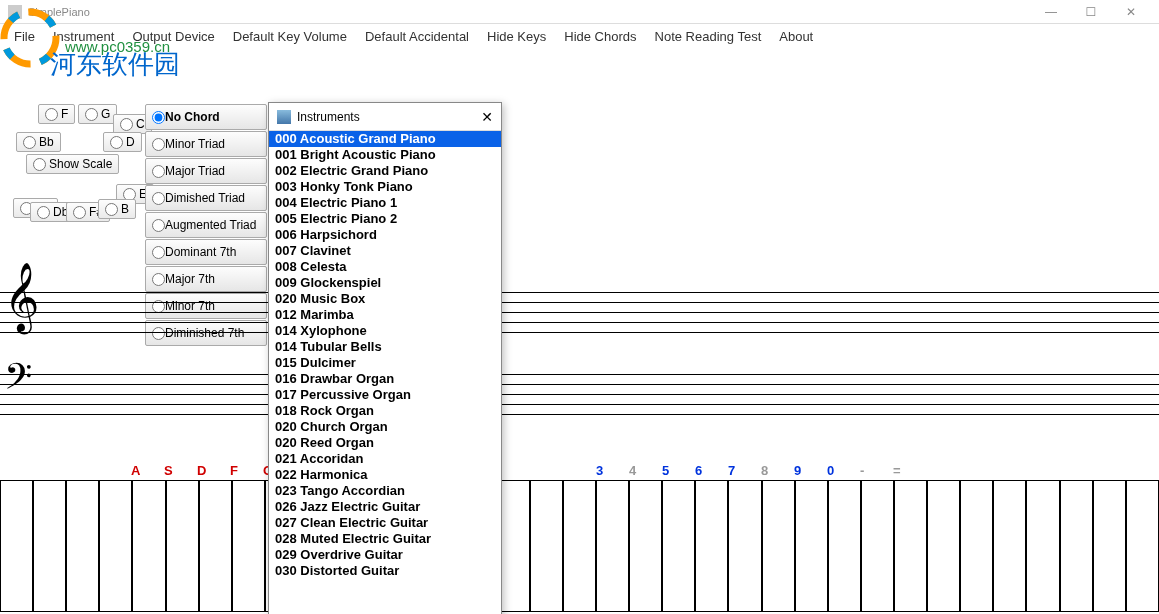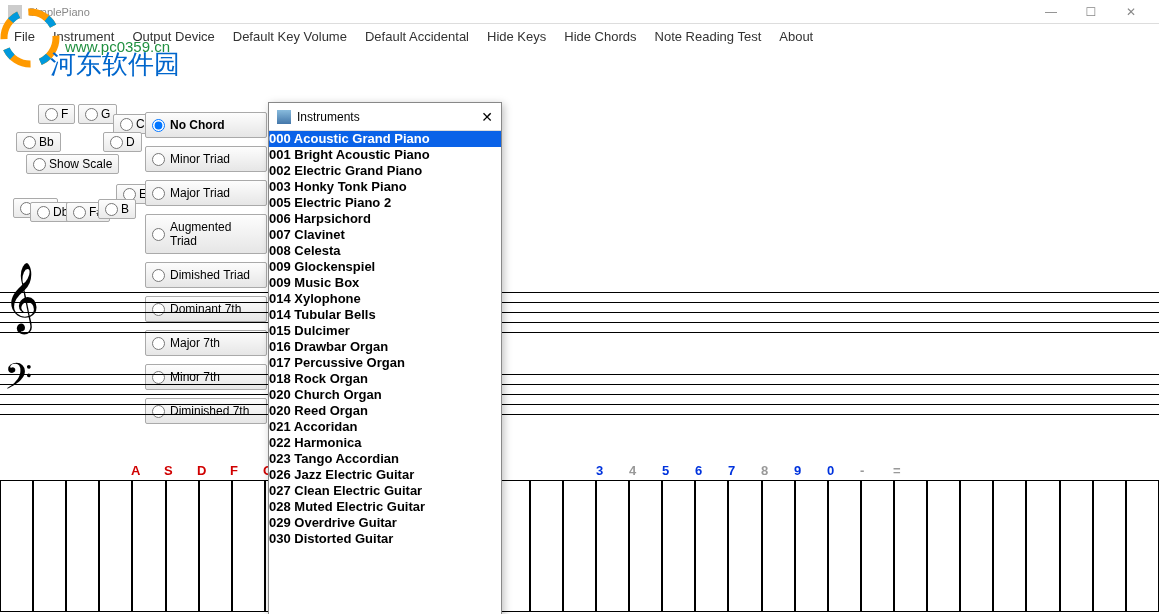--- a/index.html
+++ b/index.html
@@ -19,21 +19,21 @@
 .watermark { position: absolute; left: 0; top: -40px; z-index: 100; pointer-events: none; }
 .watermark .logo { width: 60px; height: 60px; }
 .watermark .text1 { position: absolute; left: 50px; top: 0; font-size: 26px; font-weight: normal; color: #0066cc; white-space: nowrap; margin-top: 39px; }
 .watermark .text2 { position: absolute; left: 65px; top: 30px; font-size: 15px; color: #209040; }
 
 .scale-cluster { position: absolute; left: 8px; top: 56px; width: 130px; }
 .scale-btn { position: absolute; background: linear-gradient(#fdfdfd,#eaeaea); border: 1px solid #aaa; border-radius: 2px; font-size: 12px; padding: 2px 6px; display: flex; align-items: center; gap: 3px; cursor: pointer; white-space: nowrap; }
 .scale-btn input { margin: 0; }
 
 .chord-panel { position: absolute; left: 145px; top: 56px; width: 122px; }
-.chord-row { background: linear-gradient(#fdfdfd,#e6e6e6); border: 1px solid #aaa; border-radius: 2px; font-size: 12px; padding: 5px 6px; margin-bottom: 1px; display: flex; align-items: center; gap: 5px; cursor: pointer; margin-top: 8px; }
+.chord-row { background: linear-gradient(#fdfdfd,#e6e6e6); border: 1px solid #aaa; border-radius: 2px; font-size: 12px; padding: 5px 6px; margin-bottom: 1px; display: flex; align-items: center; cursor: pointer; }
 .chord-row.sel { font-weight: bold; }
 
 .staff { position: absolute; left: 0; top: 225px; right: 0; height: 160px; }
 .stafflines { position: absolute; left: 0; right: 0; }
 .staffline { height: 1px; background: #000; margin-top: 9px; }
 .clef { position: absolute; font-size: 60px; line-height: 1; }
 
 .key-labels { position: absolute; left: 0; top: 415px; right: 0; height: 18px; font-size: 13px; font-weight: bold; }
 .key-labels span { position: absolute; }
 .key-labels .red { color: #d00000; }
@@ -43,21 +43,21 @@
 .piano { position: absolute; left: 0; top: 432px; right: 0; height: 132px; display: flex; }
 .white-key { flex: 1; border: 1px solid #000; background: #fff; position: relative; }
 .black-keys { position: absolute; top: 0; left: 0; right: 0; height: 84px; }
 .black-key { position: absolute; background: #000; width: 22px; height: 84px; top: 0; }
 
 .dialog { position: absolute; left: 268px; top: 54px; width: 234px; height: 546px; background: #fff; border: 1px solid #888; box-shadow: 2px 2px 8px rgba(0,0,0,.25); z-index: 50; }
 .dialog-title { height: 28px; background: #fff; display: flex; align-items: center; padding: 0 8px; font-size: 12px; border-bottom: 1px solid #ddd; }
 .dialog-title .dicon { width: 14px; height: 14px; margin-right: 6px; background: linear-gradient(#8bd, #47a); }
 .dialog-title .x { margin-left: auto; cursor: pointer; font-size: 14px; }
 .dialog-list { height: calc(100% - 28px); overflow-y: auto; font-size: 13px; font-weight: bold; }
-.dialog-list .item { padding: 0 0; line-height: 16px; cursor: pointer; white-space: nowrap; }
+.dialog-list .item { padding: 0 6px; line-height: 16px; cursor: pointer; white-space: nowrap; }
 .dialog-list .item.sel { background: #0a62e8; color: #fff; }
 .dialog-list::-webkit-scrollbar { width: 16px; }
 .dialog-list::-webkit-scrollbar-thumb { background: #ccc; border: 1px solid #aaa; }
 .dialog-list::-webkit-scrollbar-track { background: #f0f0f0; }
 </style>
 </head>
 <body>
 
 <div class="titlebar">
   <span class="icon"></span>
@@ -148,25 +148,25 @@
       <div class="chord-row">
         <input type="radio" name="chord" style="">
         <span>Minor Triad</span>
       </div>
       <div class="chord-row">
         <input type="radio" name="chord" style="">
         <span>Major Triad</span>
       </div>
       <div class="chord-row">
         <input type="radio" name="chord" style="">
+        <span>Dimished Triad</span>
+      </div>
+      <div class="chord-row">
+        <input type="radio" name="chord" style="">
         <span>Augmented Triad</span>
-      </div>
-      <div class="chord-row">
-        <input type="radio" name="chord" style="">
-        <span>Dimished Triad</span>
       </div>
       <div class="chord-row">
         <input type="radio" name="chord" style="">
         <span>Dominant 7th</span>
       </div>
       <div class="chord-row">
         <input type="radio" name="chord" style="">
         <span>Major 7th</span>
       </div>
       <div class="chord-row">
@@ -285,26 +285,28 @@
     <div class="dialog-title">
       <span class="dicon"></span>
       <span>Instruments</span>
       <span class="x">✕</span>
     </div>
     <div class="dialog-list" id="dialog-list">
         <div class="item sel">000 Acoustic Grand Piano</div>
         <div class="item">001 Bright Acoustic Piano</div>
         <div class="item">002 Electric Grand Piano</div>
         <div class="item">003 Honky Tonk Piano</div>
+        <div class="item">004 Electric Piano 1</div>
         <div class="item">005 Electric Piano 2</div>
         <div class="item">006 Harpsichord</div>
         <div class="item">007 Clavinet</div>
         <div class="item">008 Celesta</div>
         <div class="item">009 Glockenspiel</div>
-        <div class="item">009 Music Box</div>
+        <div class="item">020 Music Box</div>
+        <div class="item">012 Marimba</div>
         <div class="item">014 Xylophone</div>
         <div class="item">014 Tubular Bells</div>
         <div class="item">015 Dulcimer</div>
         <div class="item">016 Drawbar Organ</div>
         <div class="item">017 Percussive Organ</div>
         <div class="item">018 Rock Organ</div>
         <div class="item">020 Church Organ</div>
         <div class="item">020 Reed Organ</div>
         <div class="item">021 Accoridan</div>
         <div class="item">022 Harmonica</div>

